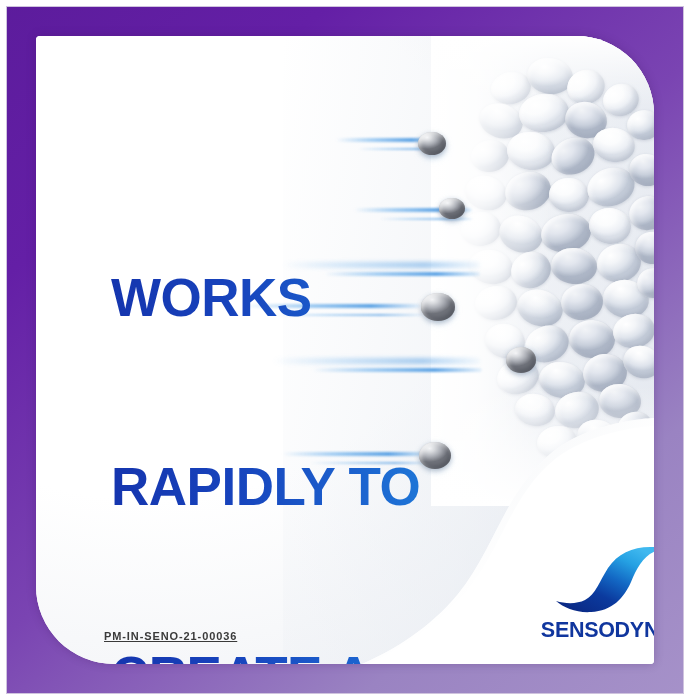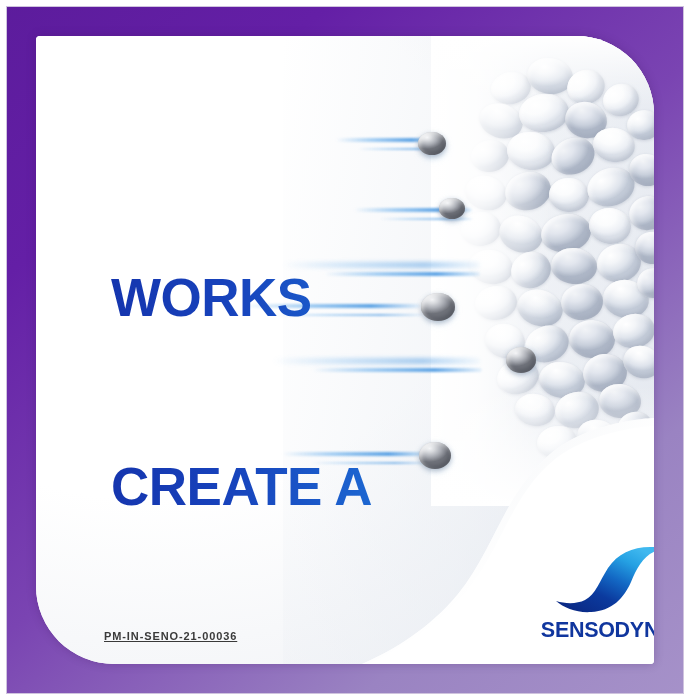--- a/index.html
+++ b/index.html
@@ -259,20 +259,21 @@
             <stop offset="100%" stop-color="#ffffff"></stop>
           </linearGradient>
         </defs>
         <path d="M300,4 C300,4 236,6 196,40 C150,80 140,136 104,180 C76,214 40,236 8,250 L300,250 Z" fill="#ffffff"></path>
         <path d="M300,4 C300,4 236,6 196,40 C150,80 140,136 104,180 C76,214 40,236 8,250 L14,250 C48,234 82,212 110,180 C148,136 156,82 200,46 C240,14 300,12 300,12 Z" fill="url(#swGrad)" opacity="0.55"></path>
       </svg>
     </div>
 
     <h1 class="headline">
       <span class="ln">WORKS</span>
+      <span class="ln">RAPIDLY TO</span>
       <span class="ln">CREATE A</span>
       
       
       
       
     </h1>
 
     <div class="logo">
       <div class="logo-mark">
         <svg width="112" height="74" viewBox="0 0 112 74">

